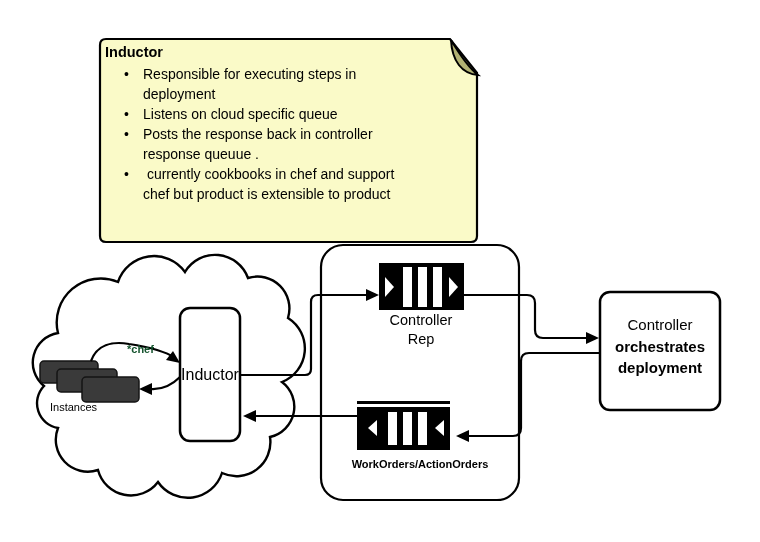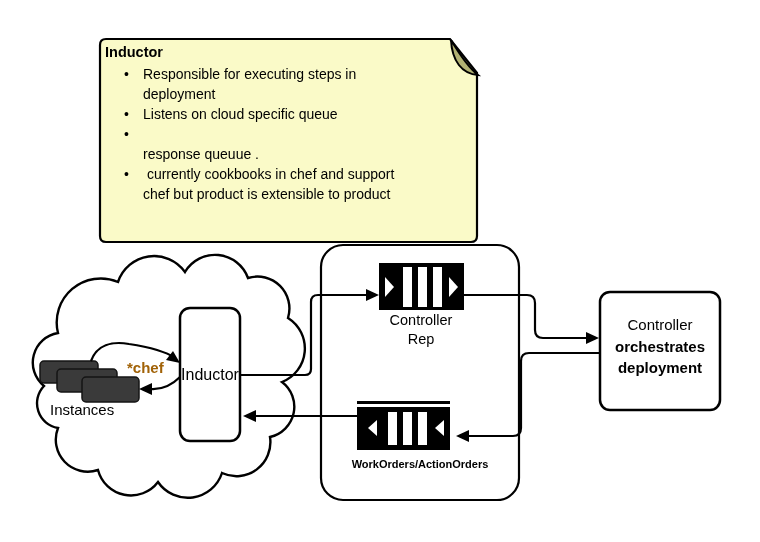--- a/index.html
+++ b/index.html
@@ -8,22 +8,22 @@
   #stage svg{position:absolute;left:0;top:0;}
   .abs{position:absolute;}
   
   .note-text{left:100px;top:38px;width:377px;}
   .note-title{margin:6px 0 4px 5px;font-size:14.5px;font-weight:bold;}
   .nrow{display:flex;line-height:20px;font-size:14px;}
   .nrow .mark{margin-left:24px;width:19px;flex:0 0 19px;text-align:left;}
   .nrow.cont{padding-left:43px;}
   .nrow .txt{white-space:pre-wrap;}
   
-  .instances-label{left:50px;top:401px;font-size:15px;}
-  .chef-label{left:127px;top:343px;font-size:15px;font-weight:bold;color:#a16207;margin-top:16px;}
+  .instances-label{left:50px;top:401px;font-size:11px;}
+  .chef-label{left:127px;top:343px;font-size:11px;font-weight:bold;color:#14532d;}
   .inductor-label{left:181px;top:366px;width:58px;text-align:center;font-size:16px;
                   overflow:hidden;white-space:nowrap;}
   
   .ctrl-rep-label{left:356px;top:311px;width:130px;text-align:center;font-size:14.5px;line-height:19px;}
   .workorders-label{left:294px;top:458px;width:252px;text-align:center;font-size:11px;font-weight:bold;}
   
   .ctrl-box-text{left:600px;top:314px;width:120px;text-align:center;font-size:15px;line-height:21.5px;}
   .bold{font-weight:bold;}
 </style>
 </head>
@@ -98,20 +98,21 @@
     </div>
     <div class="nrow cont">
       <span class="txt">deployment</span>
     </div>
     <div class="nrow">
       <span class="mark">•</span>
       <span class="txt">Listens on cloud specific queue</span>
     </div>
     <div class="nrow">
       <span class="mark">•</span>
+      <span class="txt">Posts the response back in controller</span>
     </div>
     <div class="nrow cont">
       <span class="txt">response queuue .</span>
     </div>
     <div class="nrow">
       <span class="mark">•</span>
       <span class="txt"> currently cookbooks in chef and support</span>
     </div>
     <div class="nrow cont">
       <span class="txt">chef but product is extensible to product</span>

